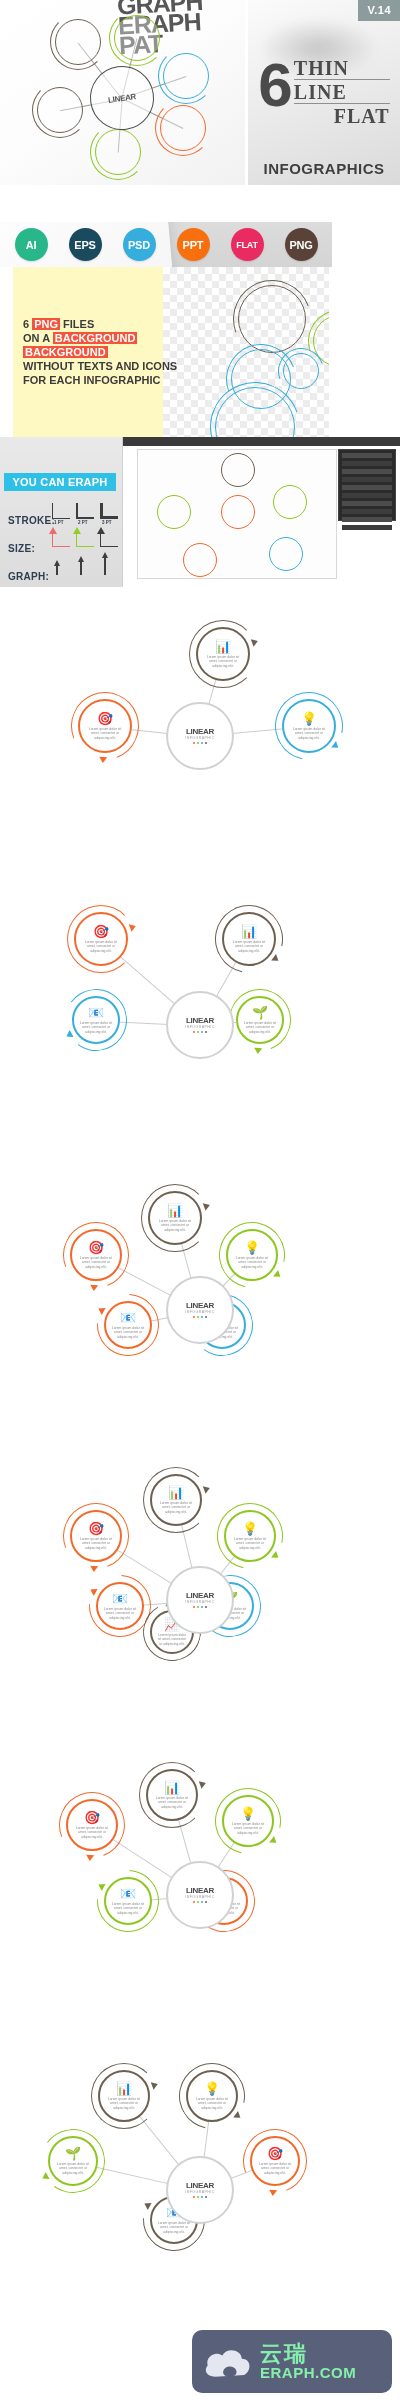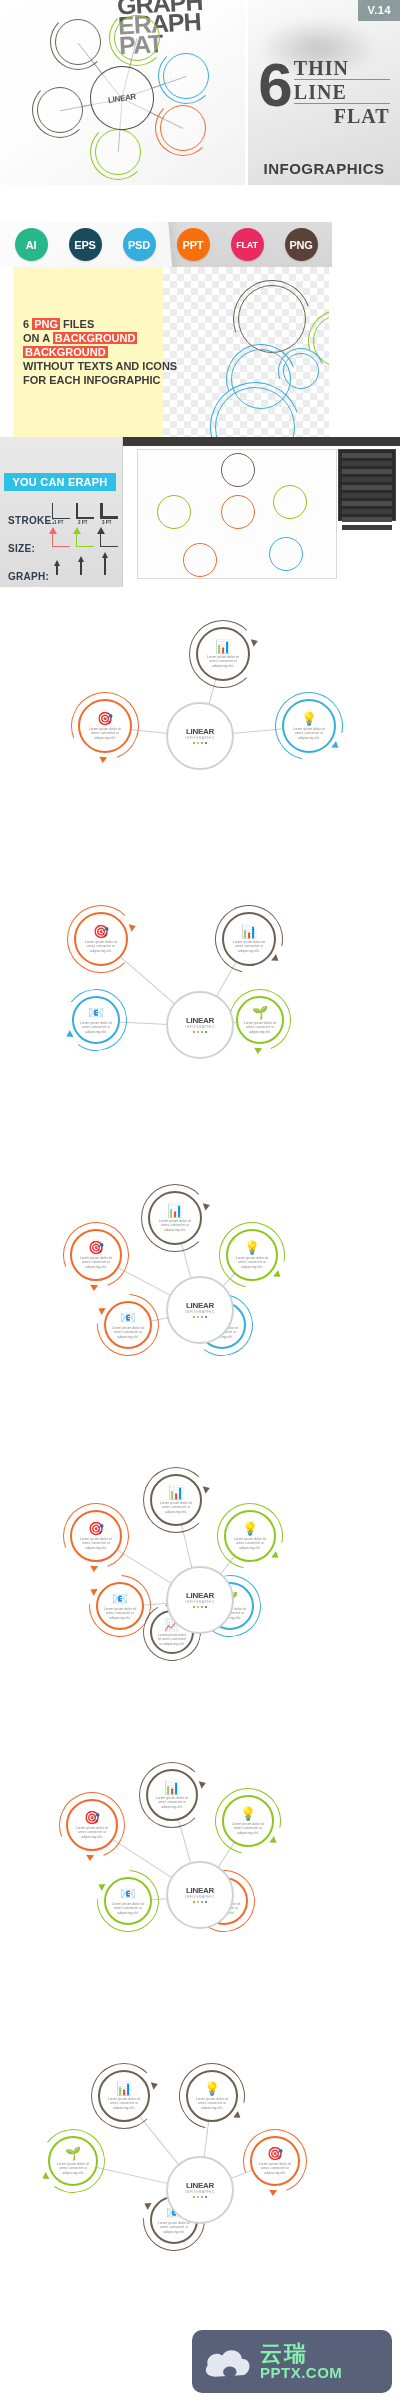--- a/index.html
+++ b/index.html
@@ -646,15 +646,15 @@
 
 <div class="watermark">
   <div class="wm-cloud">
     <svg viewBox="0 0 64 44" width="52" height="36">
       <path d="M16 40 C5 40 2 32 7 26 C4 16 16 8 25 14 C30 4 48 6 49 18 C60 18 62 32 52 38 Z" fill="#e4e6f0"></path>
       <path d="M33 40 C26 40 24 34 28 30 C32 26 40 27 42 32 C44 37 40 40 33 40 Z" fill="#59607a"></path>
     </svg>
   </div>
   <div class="wm-text">
     <div class="wm-cn">云瑞</div>
-    <div class="wm-en">PPTX.COM</div>
+    <div class="wm-en">ERAPH.COM</div>
   </div>
 </div>
 
 </body></html>

